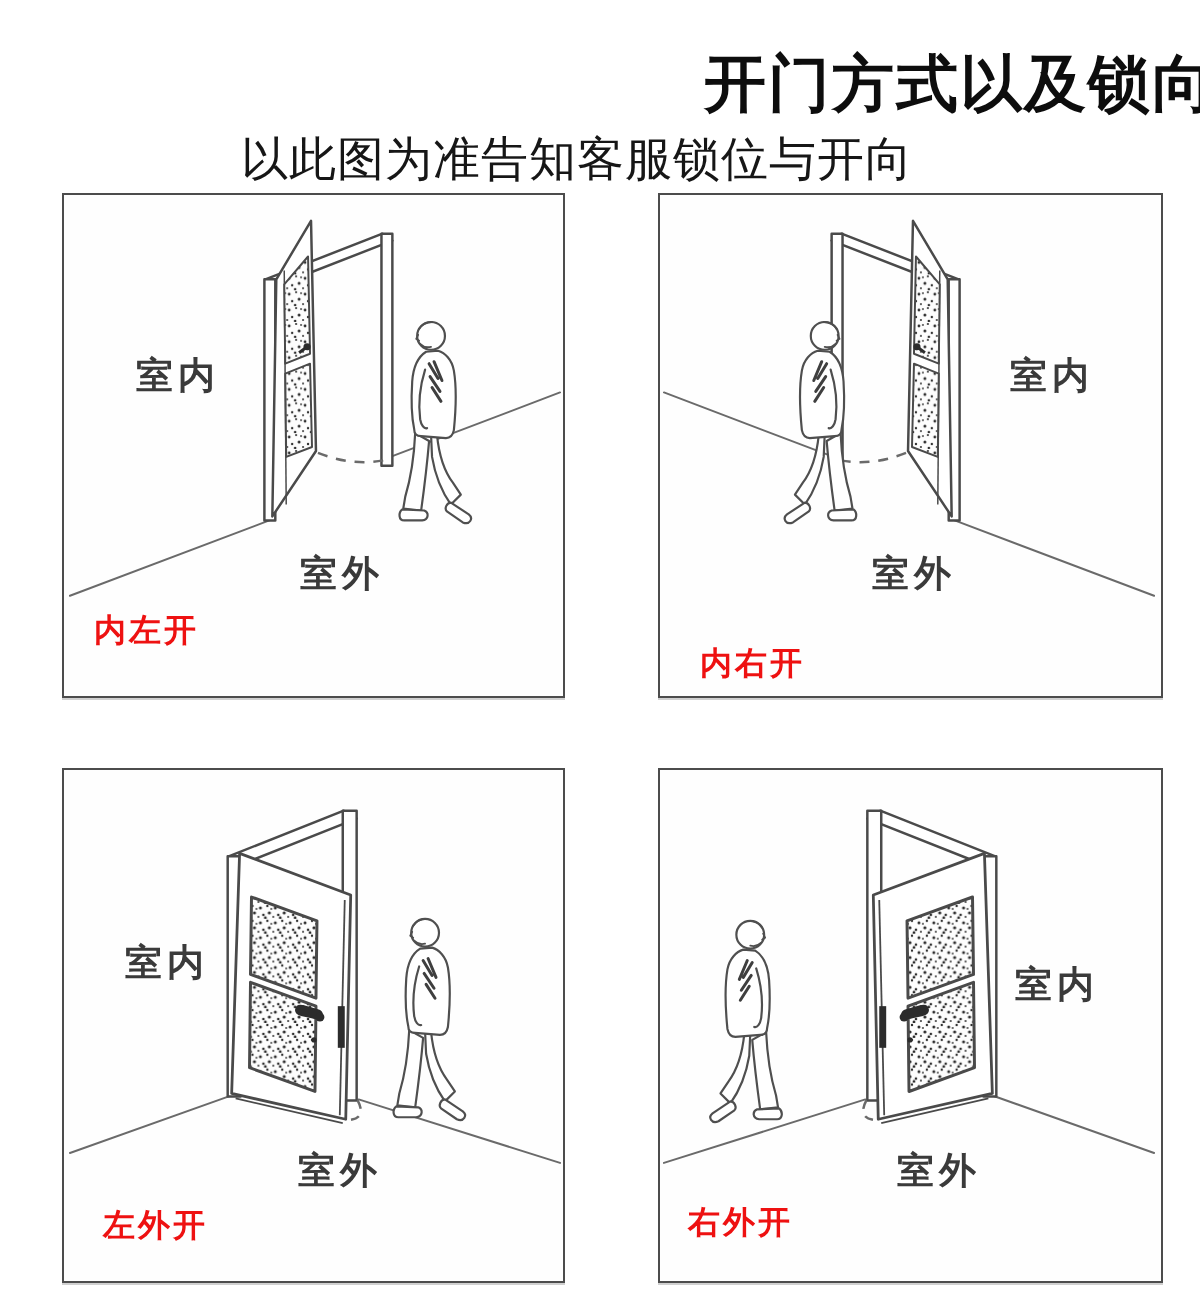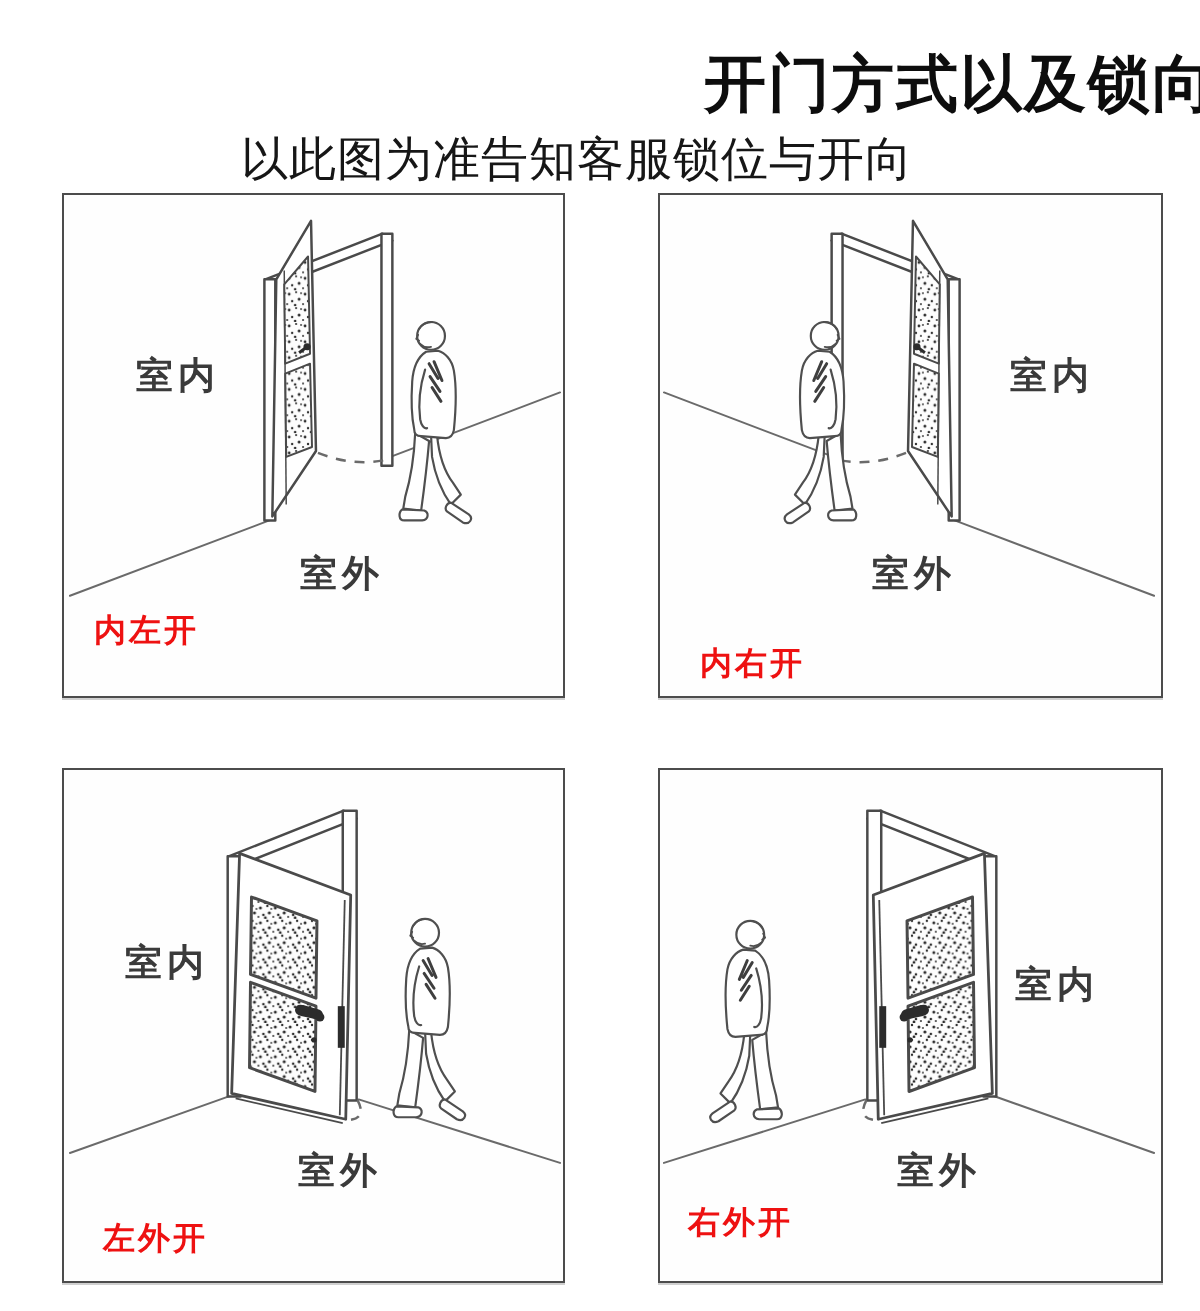--- a/index.html
+++ b/index.html
@@ -29,21 +29,21 @@
   #p-bl{left:62px;top:768px;width:503px;height:515px;}
   #p-br{left:658px;top:768px;width:505px;height:515px;}
   .art{position:absolute;left:0;top:0;width:100%;height:100%;}
   .lbl{
     position:absolute;font-size:37px;font-weight:700;color:var(--text-dark);
     letter-spacing:5px;white-space:nowrap;line-height:1;
   }
   .lbl.dir{color:var(--accent-red);font-size:32px;letter-spacing:3px;}
   #p-tl .indoor{left:72px;top:162px}   #p-tl .outdoor{left:236px;top:360px}  #p-tl .dir{left:30px;top:419px}
   #p-tr .indoor{left:350px;top:162px}  #p-tr .outdoor{left:212px;top:360px}  #p-tr .dir{left:40px;top:452px}
-  #p-bl .indoor{left:61px;top:174px}   #p-bl .outdoor{left:234px;top:382px}  #p-bl .dir{left:39px;top:452px}
+  #p-bl .indoor{left:61px;top:174px}   #p-bl .outdoor{left:234px;top:382px}  #p-bl .dir{left:39px;top:439px}
   #p-br .indoor{left:355px;top:196px}  #p-br .outdoor{left:237px;top:382px}  #p-br .dir{left:28px;top:436px}
 </style>
 </head>
 <body>
 
 <div class="stage">
 
   <div class="page-title">开门方式以及锁向</div>
   <div class="page-subtitle">以此图为准告知客服锁位与开向</div>
 

